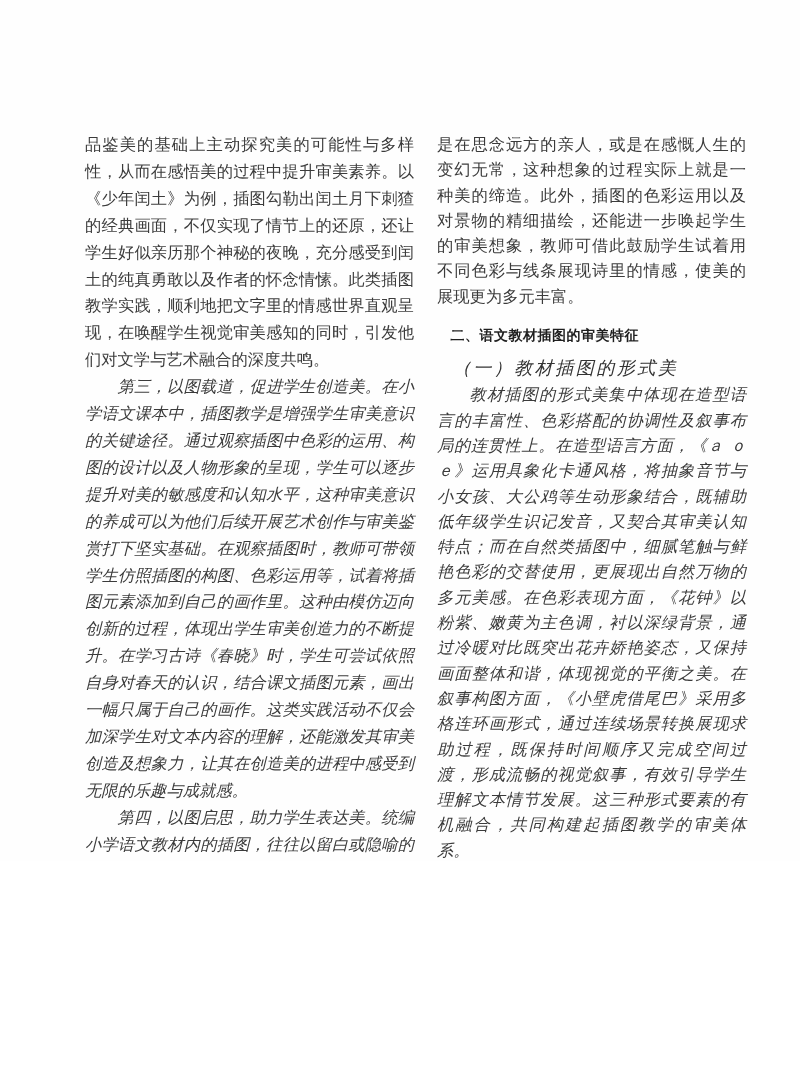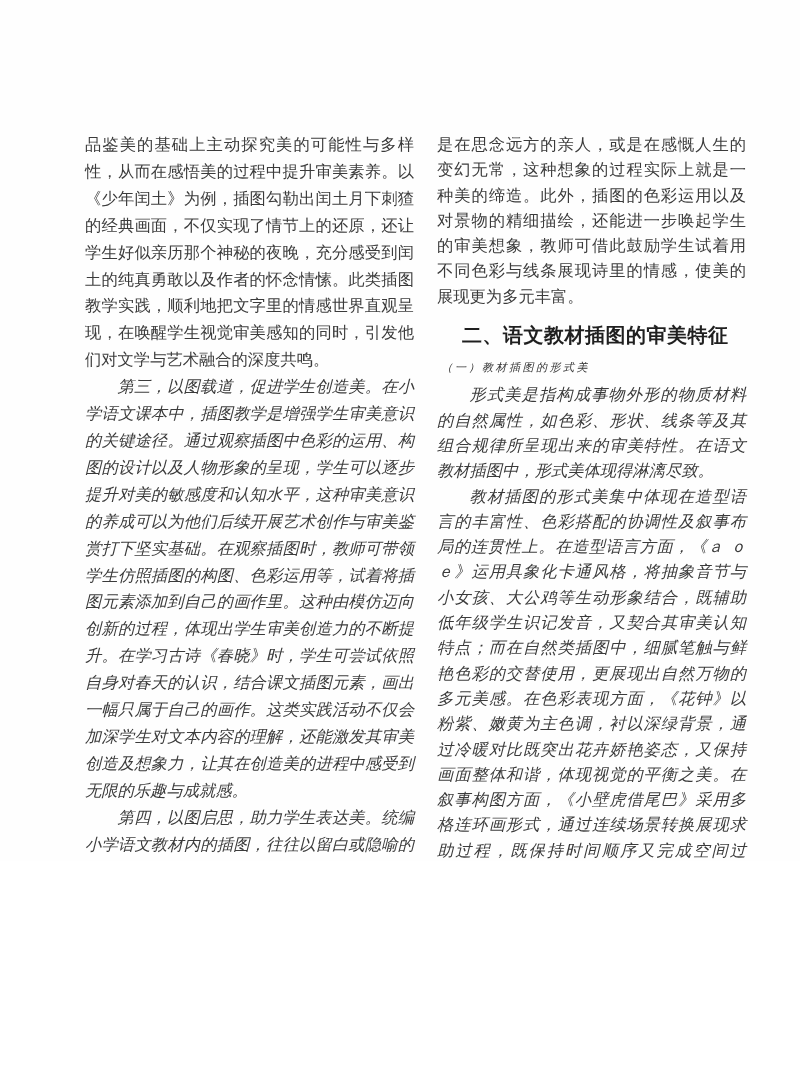--- a/index.html
+++ b/index.html
@@ -27,30 +27,30 @@
     text-align: justify;
     color: #3b3b3b;
     font-size: 16.3px;
   }
   .col-left  p.body { line-height: 26.9px; }
   .col-right p.body { line-height: 25.3px; margin-left: 13px; }
   .indent { text-indent: 2em; font-style: italic; }
 
   h2.section {
     font-family: "DejaVu Sans", "Liberation Sans", sans-serif;
-    font-size: 20px;
+    font-size: 14px;
     font-weight: 700;
     color: #1f1f1f;
     margin: 13px 0 7px 0;
     text-indent: 1.9em;
     line-height: 26px;
     letter-spacing: 0.5px;
   }
   h3.subsection {
-    font-size: 11px;
+    font-size: 18px;
     font-weight: 400;
     font-style: italic;
     color: #333333;
     margin: 1px 0 2px 0;
     text-indent: 1.6em;
     line-height: 25.3px;
     letter-spacing: 2.5px;
   }
 
   .footer {
@@ -89,21 +89,20 @@
     <p class="body indent">第三，以图载道，促进学生创造美。在小学语文课本中，插图教学是增强学生审美意识的关键途径。通过观察插图中色彩的运用、构图的设计以及人物形象的呈现，学生可以逐步提升对美的敏感度和认知水平，这种审美意识的养成可以为他们后续开展艺术创作与审美鉴赏打下坚实基础。在观察插图时，教师可带领学生仿照插图的构图、色彩运用等，试着将插图元素添加到自己的画作里。这种由模仿迈向创新的过程，体现出学生审美创造力的不断提升。在学习古诗《春晓》时，学生可尝试依照自身对春天的认识，结合课文插图元素，画出一幅只属于自己的画作。这类实践活动不仅会加深学生对文本内容的理解，还能激发其审美创造及想象力，让其在创造美的进程中感受到无限的乐趣与成就感。</p>
     <p class="body indent">第四，以图启思，助力学生表达美。统编小学语文教材内的插图，往往以留白或隐喻的途径激发学生的想象力，教师应鼓励他们借助多种形式来表达自己所感悟的美，从而唤醒并拓展学生的审美想象。在六年级下册《泊船瓜洲》这一古诗中，插图描绘出诗人伫立河岸，看向那远处的春色，风抚过翠绿的柳条，营造出“春风又绿江南岸”的绮丽盛景。该插图没有细致描绘诗人脑海中的所思所想，而是赋予了足够的想象空间，让学生凭借自身对诗句的理解，去弥补这处空缺。学生可能会想象诗人</p>
   </div>
 
   <div class="col col-right">
     <p class="body">是在思念远方的亲人，或是在感慨人生的变幻无常，这种想象的过程实际上就是一种美的缔造。此外，插图的色彩运用以及对景物的精细描绘，还能进一步唤起学生的审美想象，教师可借此鼓励学生试着用不同色彩与线条展现诗里的情感，使美的展现更为多元丰富。</p>
 
     <h2 class="section">二、语文教材插图的审美特征</h2>
 
     <h3 class="subsection">（一）教材插图的形式美</h3>
-    <p class="body indent">形式美是指构成事物外形的物质材料的自然属性，如色彩、形状、线条等及其组合规律所呈现出来的审美特性。在语文教材插图中，形式美体现得淋漓尽致。</p>
     <p class="body indent">教材插图的形式美集中体现在造型语言的丰富性、色彩搭配的协调性及叙事布局的连贯性上。在造型语言方面，《ａ ｏ ｅ》运用具象化卡通风格，将抽象音节与小女孩、大公鸡等生动形象结合，既辅助低年级学生识记发音，又契合其审美认知特点；而在自然类插图中，细腻笔触与鲜艳色彩的交替使用，更展现出自然万物的多元美感。在色彩表现方面，《花钟》以粉紫、嫩黄为主色调，衬以深绿背景，通过冷暖对比既突出花卉娇艳姿态，又保持画面整体和谐，体现视觉的平衡之美。在叙事构图方面，《小壁虎借尾巴》采用多格连环画形式，通过连续场景转换展现求助过程，既保持时间顺序又完成空间过渡，形成流畅的视觉叙事，有效引导学生理解文本情节发展。这三种形式要素的有机融合，共同构建起插图教学的审美体系。</p>
 
     <p class="body indent">教材插图通过艺术化的表现形式，呈现文本的思想内涵、文化价值与情感意蕴，赋予插图超越视觉表象的审美深度。它不仅关注画面本身的直观美感，更注重通过细节刻画、文化符号运用和情感表</p>
   </div>
 
   <div class="footer">
     <span class="journal-logo">小学语文</span>
     <span class="page-number">31</span>
   </div>
 

